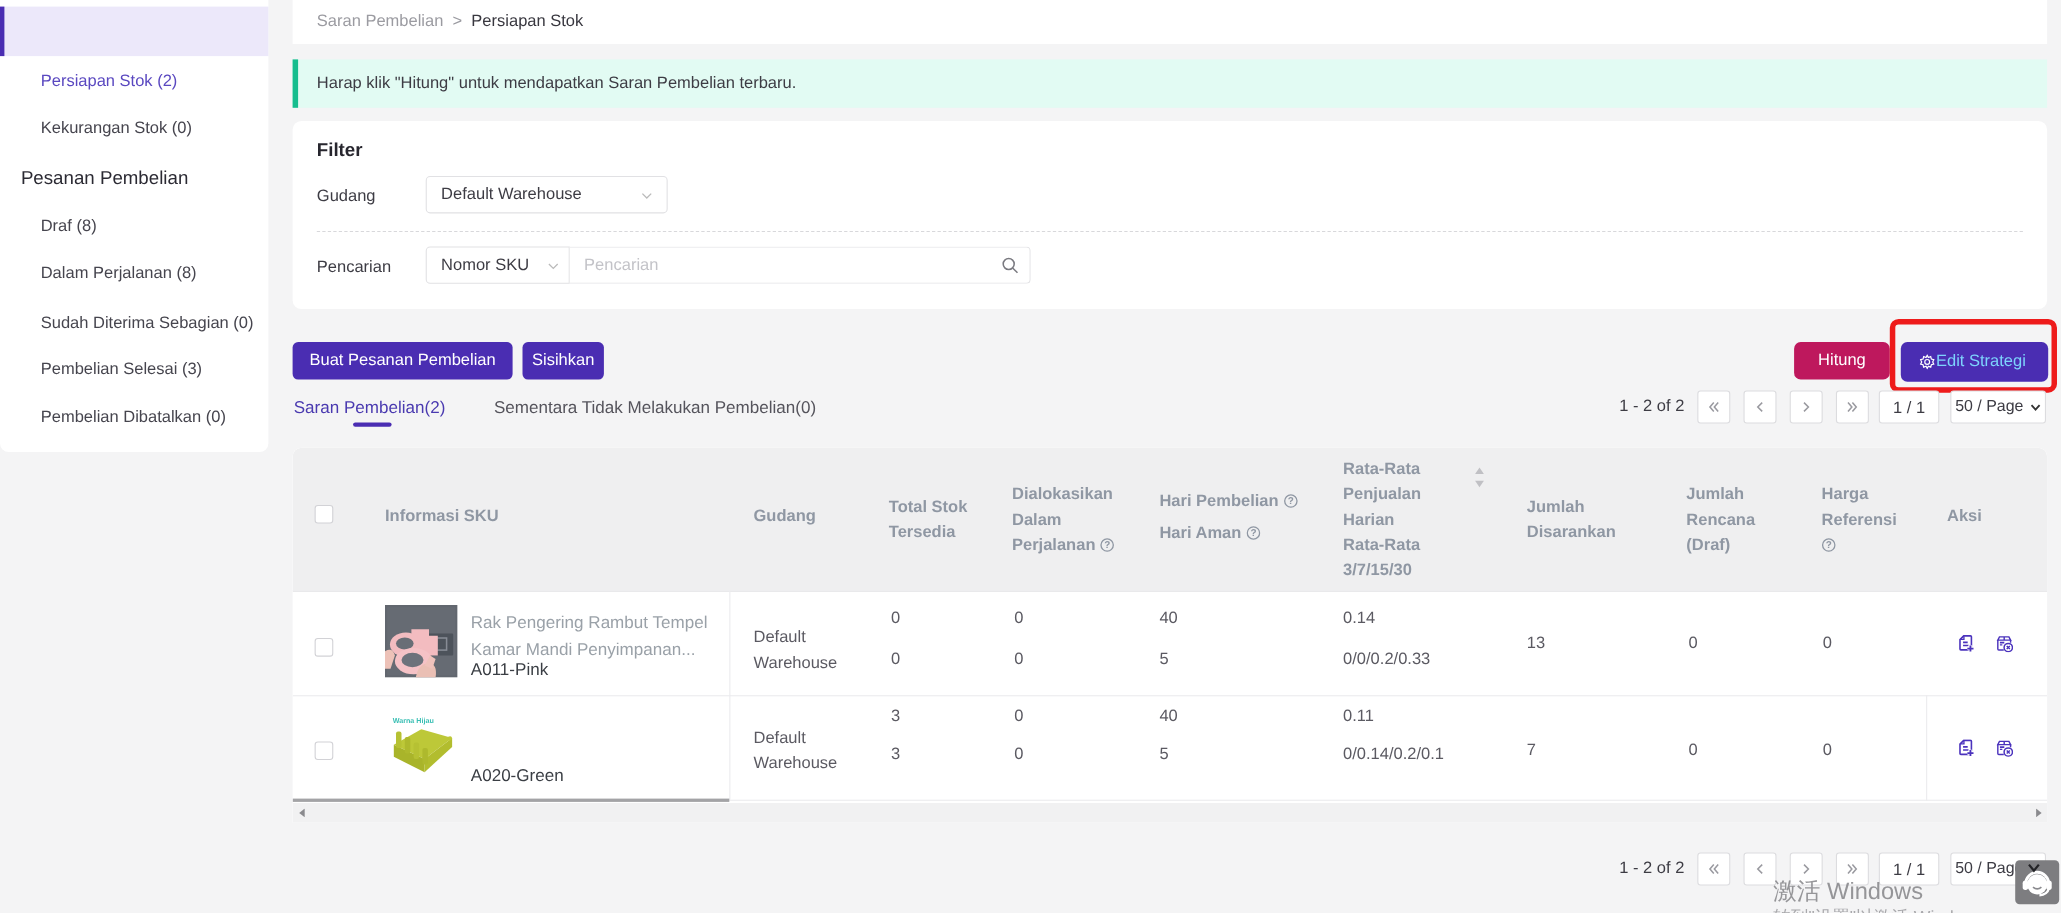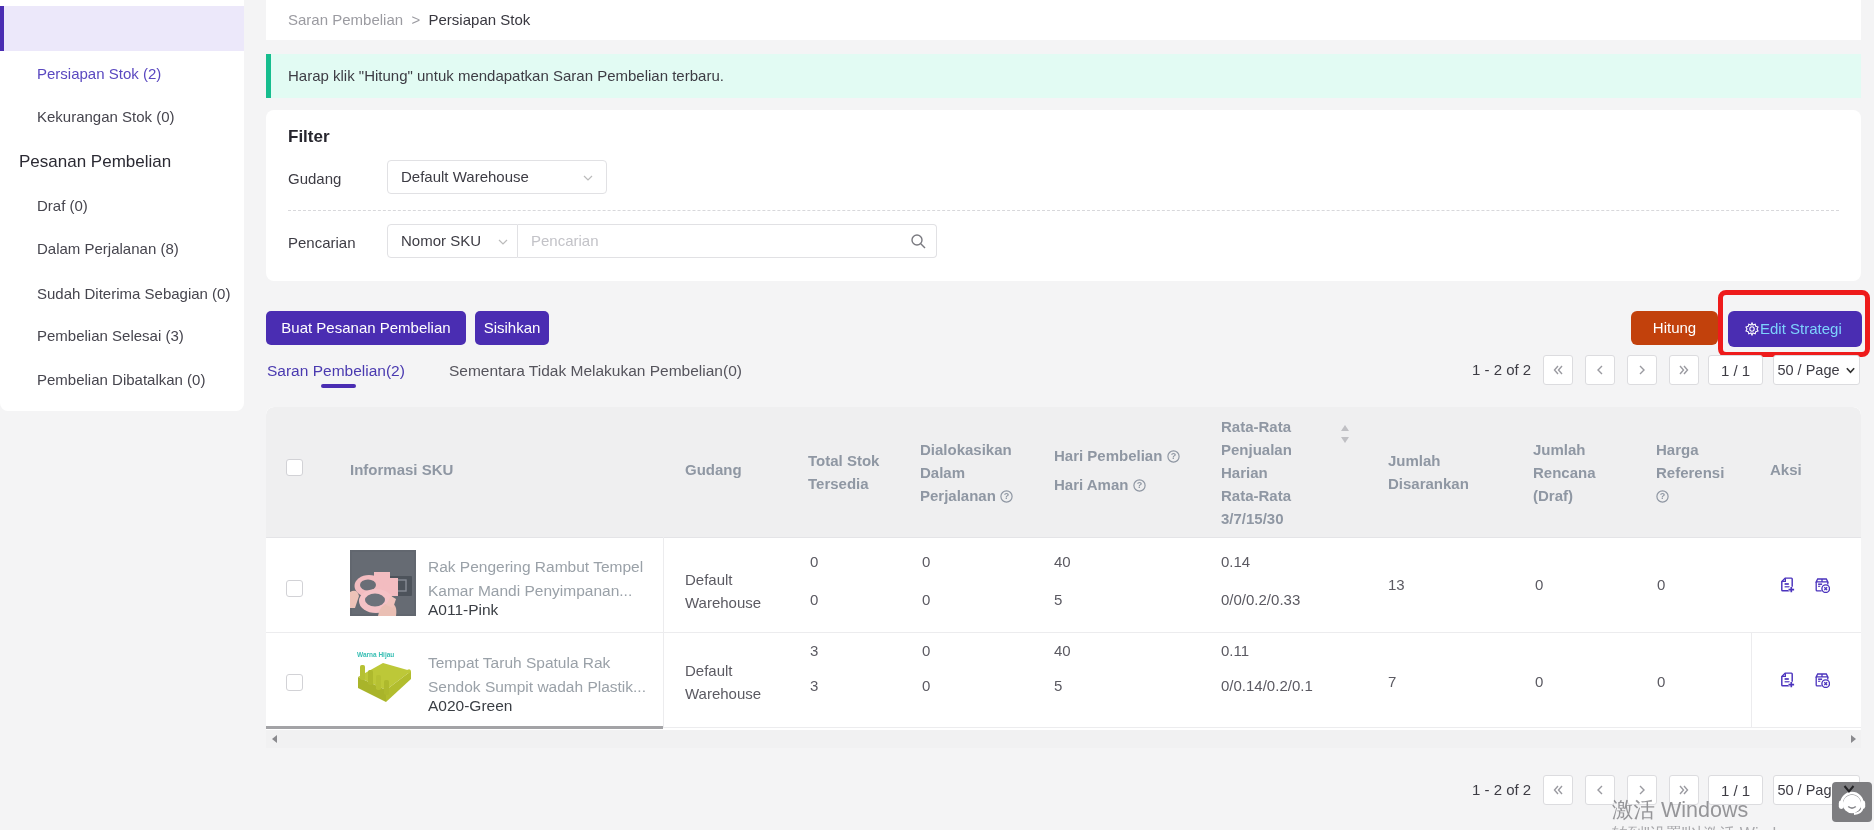--- a/index.html
+++ b/index.html
@@ -40,21 +40,21 @@
       <path d="M10.3 10.3 L13.1 13.1 M13.1 10.3 L10.3 13.1" stroke="#4b33bd" stroke-width="1.3"></path>
     </symbol>
   </defs>
 </svg>
 
 <div id="sidebar" class="abs">
   <div class="side-active"></div>
   <div class="side-item" style="top:52px; padding-left:37px; font-size:15px; color:#5a48c0;">Persiapan Stok (2)</div>
   <div class="side-item" style="top:95px; padding-left:37px; font-size:15px; color:#46454e;">Kekurangan Stok (0)</div>
   <div class="side-item" style="top:140px; padding-left:19px; font-size:17px; color:#2b2a33;">Pesanan Pembelian</div>
-  <div class="side-item" style="top:184px; padding-left:37px; font-size:15px; color:#46454e;">Draf (0)</div>
+  <div class="side-item" style="top:184px; padding-left:37px; font-size:15px; color:#46454e;">Draf (8)</div>
   <div class="side-item" style="top:227px; padding-left:37px; font-size:15px; color:#46454e;">Dalam Perjalanan (8)</div>
   <div class="side-item" style="top:272px; padding-left:37px; font-size:15px; color:#46454e;">Sudah Diterima Sebagian (0)</div>
   <div class="side-item" style="top:314px; padding-left:37px; font-size:15px; color:#46454e;">Pembelian Selesai (3)</div>
   <div class="side-item" style="top:358px; padding-left:37px; font-size:15px; color:#46454e;">Pembelian Dibatalkan (0)</div>
 </div>
 
 <div class="abs card" style="left:266px; top:0; width:1595px; height:40px;">
   <div class="abs" style="left:22px; top:11px; font-size:15px; color:#9b9ba1;">Saran Pembelian&nbsp; &gt; &nbsp;<span style="color:#38373f;">Persiapan Stok</span></div>
 </div>
 
@@ -83,21 +83,21 @@
     <span class="abs" style="left:13px; top:7px; font-size:15px; color:#c3c3c8;">Pencarian</span>
     <svg class="abs" style="right:9px; top:8px;" width="17" height="17" viewBox="0 0 17 17">
         <circle cx="7" cy="7" r="5" stroke="#7a7a80" stroke-width="1.4" fill="none"></circle>
         <path d="M10.8 10.8 L15 15" stroke="#7a7a80" stroke-width="1.4"></path>
       </svg>
   </div>
 </div>
 
 <div class="abs" style="left:266px; top:311px; width:200px; height:34px; background:#4a2db2; border-radius:5px; color:#fff; font-size:15px; text-align:center; line-height:34px;">Buat Pesanan Pembelian</div>
 <div class="abs" style="left:475px; top:311px; width:74px; height:34px; background:#4a2db2; border-radius:5px; color:#fff; font-size:15px; text-align:center; line-height:34px;">Sisihkan</div>
-<div class="abs" style="left:1631px; top:311px; width:87px; height:34px; background:#c2410c; border-radius:6px; color:#fff; font-size:15px; text-align:center; line-height:34px;">Hitung</div>
+<div class="abs" style="left:1631px; top:311px; width:87px; height:34px; background:#be185d; border-radius:6px; color:#fff; font-size:15px; text-align:center; line-height:34px;">Hitung</div>
 <div class="abs" style="left:1728px; top:311px; width:134px; height:36px; background:#4a2db2; border-radius:6px; color:#7dd3fc; font-size:15px;">
   <svg class="abs" style="left:17px; top:11px;" width="14" height="14" viewBox="0 0 14 14">
       <path d="M7 1 L8 3 L10.2 2.2 L10.8 4.4 L13 5 L12 7 L13 9 L10.8 9.6 L10.2 11.8 L8 11 L7 13 L6 11 L3.8 11.8 L3.2 9.6 L1 9 L2 7 L1 5 L3.2 4.4 L3.8 2.2 L6 3 Z" fill="none" stroke="#fff" stroke-width="1.1"></path>
       <circle cx="7" cy="7" r="2.2" fill="none" stroke="#fff" stroke-width="1.1"></circle>
     </svg>
   <span class="abs" style="left:32px; top:9px;">Edit Strategi</span>
 </div>
 
 <div class="abs" style="left:1718px; top:290px; width:152px; height:67px; border:5px solid #ee1b1b; border-radius:8px;"></div>
 
@@ -200,21 +200,20 @@
     <text x="7" y="11" font-size="6.5" fill="#39bfb4" font-weight="bold">Warna Hijau</text>
     <path d="M8 31 L33 17 L61 25 L36 44 Z" fill="#bdc838"></path>
     <path d="M8 31 L36 44 L36 56 L8 42 Z" fill="#a9b42a"></path>
     <path d="M36 44 L61 25 L61 33 L36 56 Z" fill="#b2bd2e"></path>
     <rect x="10" y="19" width="5" height="15" rx="1.8" fill="#b6c133"></rect>
     <rect x="18" y="24" width="5" height="15" rx="1.8" fill="#aeb92d"></rect>
     <rect x="26" y="29" width="5" height="15" rx="1.8" fill="#b6c133"></rect>
     <rect x="34" y="34" width="5" height="15" rx="1.8" fill="#aeb92d"></rect>
     <path d="M57 24 q4 -2 4 2 l-3 2 Z" fill="#bdc838"></path>
   </svg>
-  <div class="abs" style="left:162px; top:244px; font-size:15.5px; color:#9aa1a8; line-height:23.5px;">Tempat Taruh Spatula Rak<br>Sendok Sumpit wadah Plastik...</div>
   <div class="abs" style="left:162px; top:290px; font-size:15.5px; color:#3a3e44;">A020-Green</div>
   <div class="vcell" style="left:419px; top:253px; width:92px; line-height:22.5px;">Default Warehouse</div>
   <div class="vcell" style="left:544px; top:226px; line-height:35px;">3<br>3</div>
   <div class="vcell" style="left:656px; top:226px; line-height:35px;">0<br>0</div>
   <div class="vcell" style="left:788px; top:226px; line-height:35px;">40<br>5</div>
   <div class="vcell" style="left:955px; top:226px; line-height:35px;">0.11<br>0/0.14/0.2/0.1</div>
   <div class="vcell" style="left:1122px; top:266px;">7</div>
   <div class="vcell" style="left:1269px; top:266px;">0</div>
   <div class="vcell" style="left:1391px; top:266px;">0</div>
   <svg class="abs" style="left:1513px; top:265px;" width="16" height="16">

